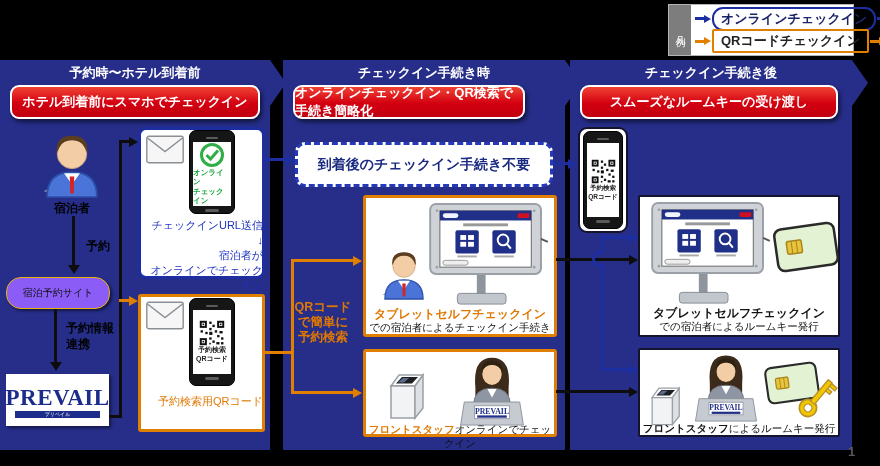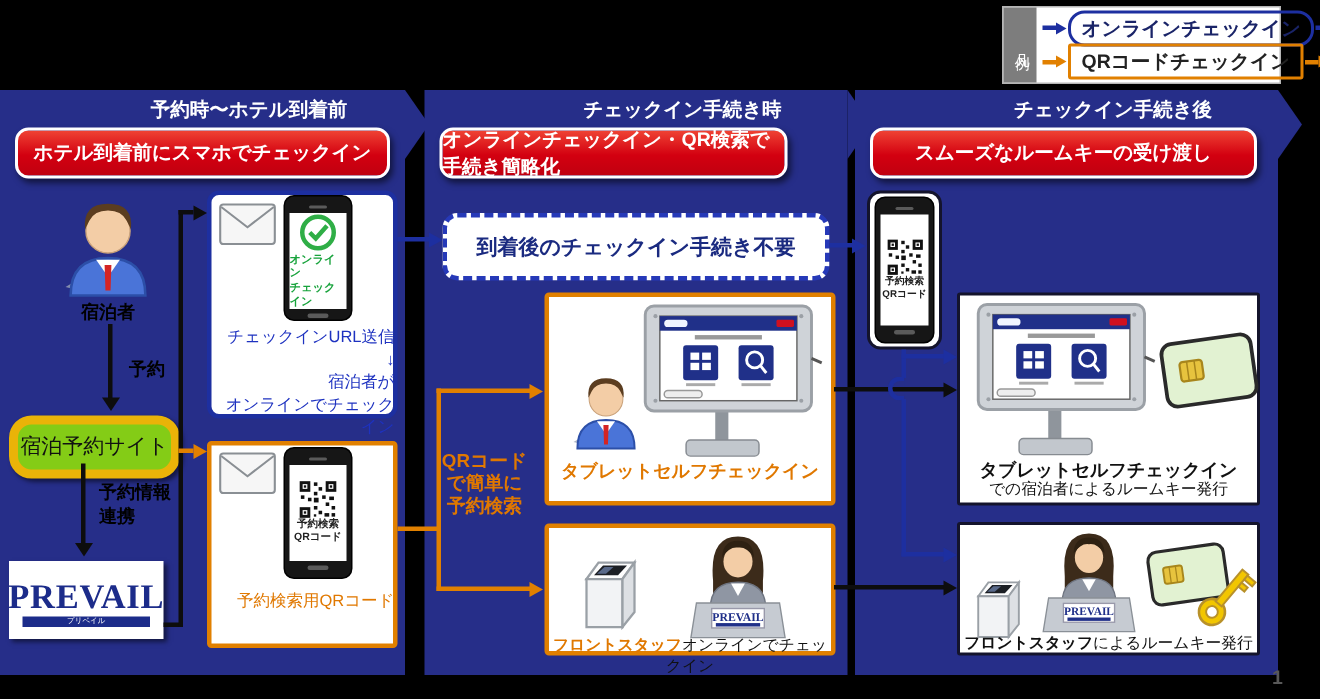--- a/index.html
+++ b/index.html
@@ -2,36 +2,36 @@
 <html><head>
 <meta charset="utf-8">
 <style>
   html,body{margin:0;padding:0;background:#000;}
   #stage{position:relative;width:880px;height:466px;background:#000;overflow:hidden;
          font-family:"Liberation Sans","DejaVu Sans",sans-serif;}
   
   .panel{position:absolute;top:60px;height:390px;background:#262e89;}
   .panel .tip{position:absolute;right:-16px;top:0;width:0;height:0;
     border-top:23px solid transparent;border-bottom:23px solid transparent;border-left:16px solid #262e89;}
-  .col-header{position:absolute;top:64px;color:#fff;font-size:13px;font-weight:bold;text-align:center;padding-left:31px;}
+  .col-header{position:absolute;top:64px;color:#fff;font-size:13px;font-weight:bold;text-align:center;}
   .red-box{position:absolute;top:85px;height:34px;border:2px solid #fff;border-radius:9px;
     background:linear-gradient(#ef4334,#d30010 55%,#c00010);color:#fff;font-weight:bold;font-size:13px;
     display:flex;align-items:center;justify-content:center;box-shadow:2px 3px 4px rgba(0,0,0,.55);box-sizing:border-box;}
   
   .hline{position:absolute;height:3px;}
   .vline{position:absolute;width:3px;}
   .c-black{background:#0d0d0d;} .c-blue{background:#1d2fa0;} .c-orange{background:#e18000;}
   .ah-r{position:absolute;width:0;height:0;border-top:5px solid transparent;border-bottom:5px solid transparent;}
   .ah-r.h-black{border-left:9px solid #0d0d0d;} .ah-r.h-blue{border-left:9px solid #1d2fa0;} .ah-r.h-orange{border-left:9px solid #e18000;}
   .ah-d{position:absolute;width:0;height:0;border-left:6px solid transparent;border-right:6px solid transparent;border-top:9px solid #0d0d0d;}
   .bridge{position:absolute;width:11px;height:16px;border:3px solid #1d2fa0;border-right:none;
     border-radius:9px 0 0 9px;box-sizing:border-box;background:transparent;}
   
   .lbl-black{position:absolute;color:#000;font-weight:bold;font-size:12px;}
-  .pill{position:absolute;background:#84cc16;border:6px solid #eab308;border-radius:15px;font-size:14px;
+  .pill{position:absolute;background:#8b5cf6;border:1px solid #eab308;border-radius:15px;font-size:10px;
     display:flex;align-items:center;justify-content:center;box-shadow:2px 2px 3px rgba(0,0,0,.5);color:#111;}
   .prevail-box{position:absolute;background:#fff;box-shadow:2px 2px 3px rgba(0,0,0,.5);
     display:flex;flex-direction:column;align-items:center;justify-content:center;padding-top:3px;box-sizing:border-box;}
   .prevail-word{font-family:"Liberation Serif","DejaVu Serif",serif;font-weight:bold;color:#1c2c8a;
     font-size:23px;letter-spacing:.5px;line-height:1;}
   .prevail-bar{width:82%;background:#1c2c8a;color:#fff;font-size:5px;text-align:center;line-height:7px;height:7px;margin-top:2px;}
   .wbox{position:absolute;background:#fff;box-sizing:border-box;}
   .b-blue{border:3px solid #1d2fa0;border-radius:8px;}
   .b-orange{border:3px solid #e18000;border-radius:3px;}
   .b-black{border:2px solid #14142c;border-radius:2px;}
@@ -267,20 +267,21 @@
         </g>
       <rect x="66" y="29" width="24" height="24" rx="2" fill="#203089"></rect>
       <circle cx="77" cy="39" r="5.5" fill="none" stroke="#fff" stroke-width="2"></circle>
       <line x1="81" y1="43" x2="85" y2="48" stroke="#fff" stroke-width="2"></line>
       <rect x="30" y="55" width="20" height="2" fill="#aaa"></rect>
         <rect x="68" y="55" width="20" height="2" fill="#aaa"></rect>
       <rect x="15" y="60" width="26" height="5" rx="2.5" fill="#eee" stroke="#999"></rect>
       <line x1="116" y1="38" x2="123" y2="41" stroke="#555" stroke-width="2"></line>
     </svg>
     <div class="box-title" style="top:109px;color:#e07800;">タブレットセルフチェックイン</div>
+    <div class="box-sub" style="top:123px;">での宿泊者によるチェックイン手続き</div>
   </div>
 
   <div class="wbox b-orange" style="left:363px;top:349px;width:194px;height:88px;">
     <svg style="position:absolute;left:16px;top:18px;" width="46" height="52" viewBox="0 0 44 52">
       <polygon points="8,16 16,5 40,5 32,16" fill="#fdfdfd" stroke="#9aa0a6" stroke-width="1.5"></polygon>
       <polygon points="13,13.5 19,7 35,7 29,13.5" fill="#1c1f24"></polygon>
       <polygon points="15,12.5 20,8 26,8 21,12.5" fill="#5a6a8a"></polygon>
       <polygon points="8,16 32,16 32,48 8,48" fill="#f2f3f5" stroke="#9aa0a6" stroke-width="1.5"></polygon>
       <polygon points="32,16 40,5 40,38 32,48" fill="#dde0e4" stroke="#9aa0a6" stroke-width="1.5"></polygon>
     </svg>

